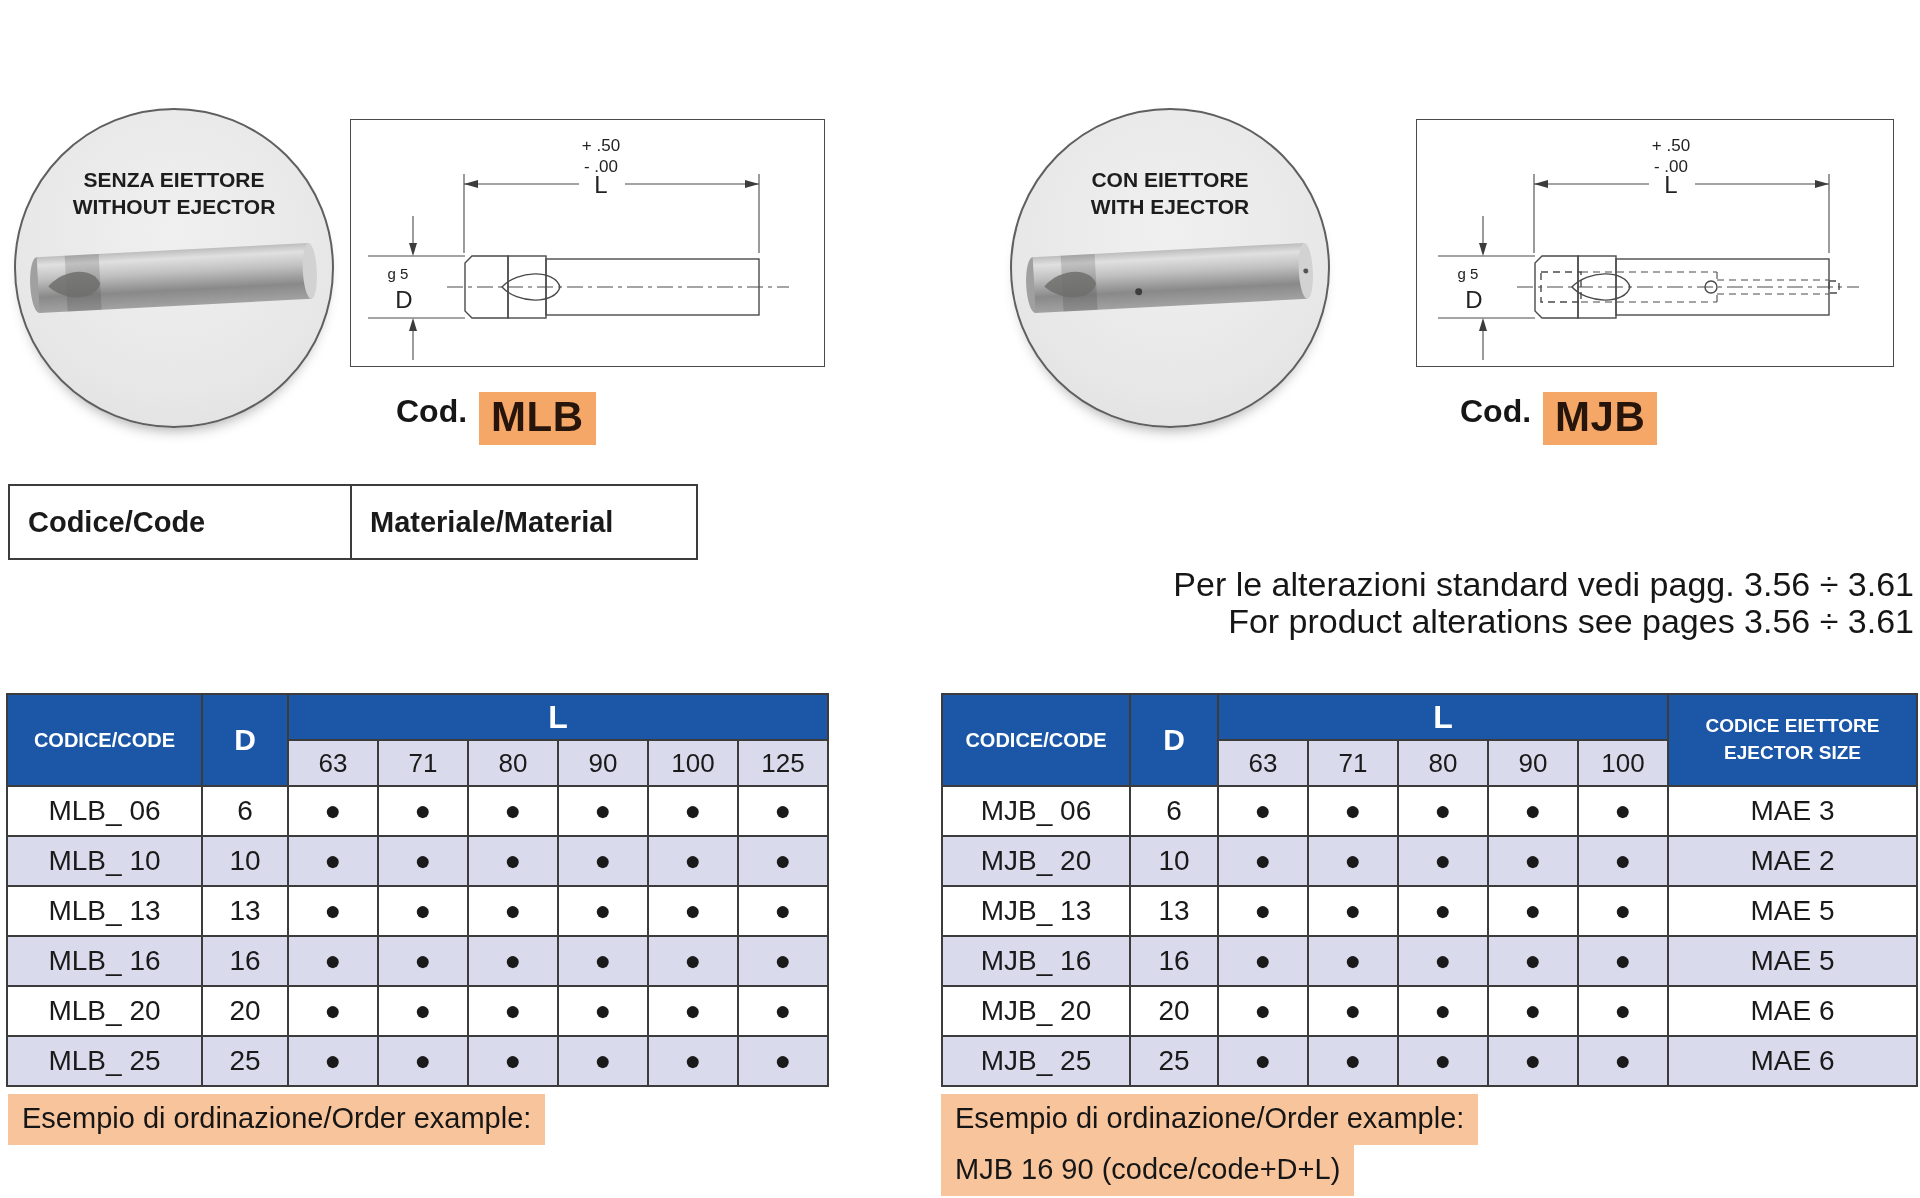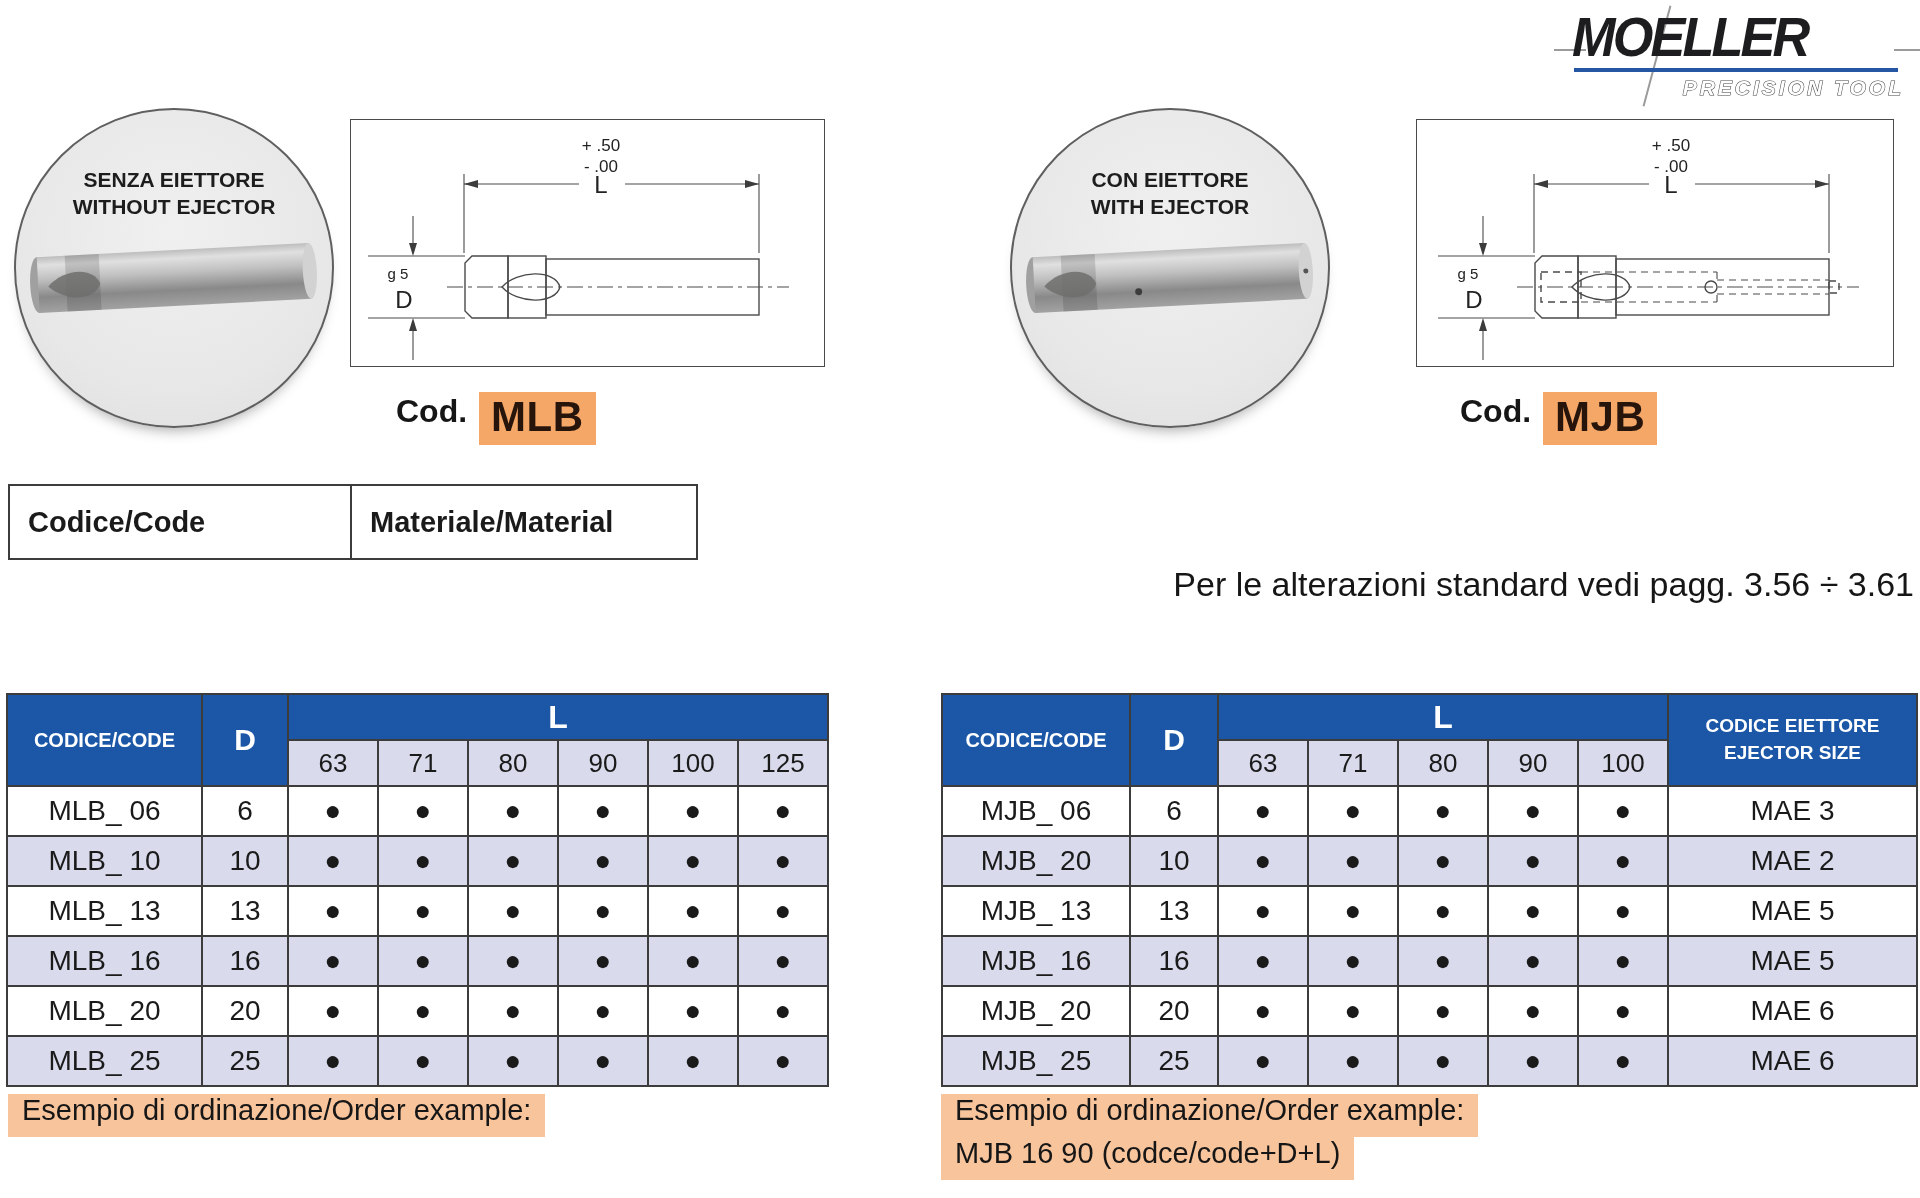--- a/index.html
+++ b/index.html
@@ -76,37 +76,27 @@
   .len-row th{height:44px;background:var(--lav);font-size:26px;font-weight:400;color:#1a1a1a;}
   .dtab tbody td{height:48px;font-size:28px;background:#fff;}
   .dtab tbody tr.alt td{background:var(--lav);}
   .cell-dot{font-size:20px;}
   .cell-ej{font-size:27px;}
 
   
   .order{position:absolute;font-size:29px;color:#161616;}
   #orderL{left:8px;top:1094px;}
   #orderR{left:941px;top:1094px;}
-  .order .hl{display:table;background:var(--peach);padding:0 14px 10px;white-space:nowrap;}
+  .order .hl{display:table;background:var(--peach);padding:8px 14px 10px;white-space:nowrap;}
 </style>
 </head>
 <body>
 
 <div class="canvas" style="--blue: #1b57a6; --lav: #d9dbed; --chip: #f5a768; --peach: #f8c49c;">
 
-  <div class="logo">
-    <div class="logo-dash-l"></div>
-    <div class="logo-dash-r"></div>
-    <div class="logo-cross-v"></div>
-    <div class="logo-brand">MOELLER</div>
-    <div class="logo-underline" id="logoUnderline" style="background: rgb(36, 86, 164);"></div>
-    <svg class="logo-tagline-svg" width="282" height="30">
-      <text x="280" y="22" text-anchor="end" font-size="21" font-weight="700" font-style="italic" letter-spacing="3" fill="#fff" stroke="#454545" stroke-width="1.1" paint-order="stroke" style="font-family:'Liberation Sans',sans-serif">PRECISION TOOL</text>
-    </svg>
-  </div>
 
   <div class="circle c-left">
     <div class="circle-text">
       <div>SENZA EIETTORE</div>
       <div class="it">WITHOUT EJECTOR</div>
     </div>
     <svg class="punch-svg" viewBox="0 0 300 100">
       <defs>
         <linearGradient id="metA" x1="0" y1="0" x2="0" y2="1">
           <stop offset="0" stop-color="#bdbdbd"></stop>
@@ -232,20 +222,21 @@
     <tbody>
         <tr class="mhead">
       <td class="c1"><span>Codice/</span><span class="it">Code</span></td>
       <td class="c2"><span>Materiale/</span><span class="it">Material</span></td>
     </tr>
   </tbody>
     </table>
 
   <div class="alter">
     <div>Per le alterazioni standard vedi pagg. 3.56 ÷ 3.61</div>
+    <div class="it">For product alterations see pages 3.56 ÷ 3.61</div>
   </div>
 
   <table class="dtab" id="mlbTable">
     <colgroup>
         <col style="width: 195px;">
         <col style="width: 86px;">
         <col style="width: 90px;">
         <col style="width: 90px;">
         <col style="width: 90px;">
         <col style="width: 90px;">

